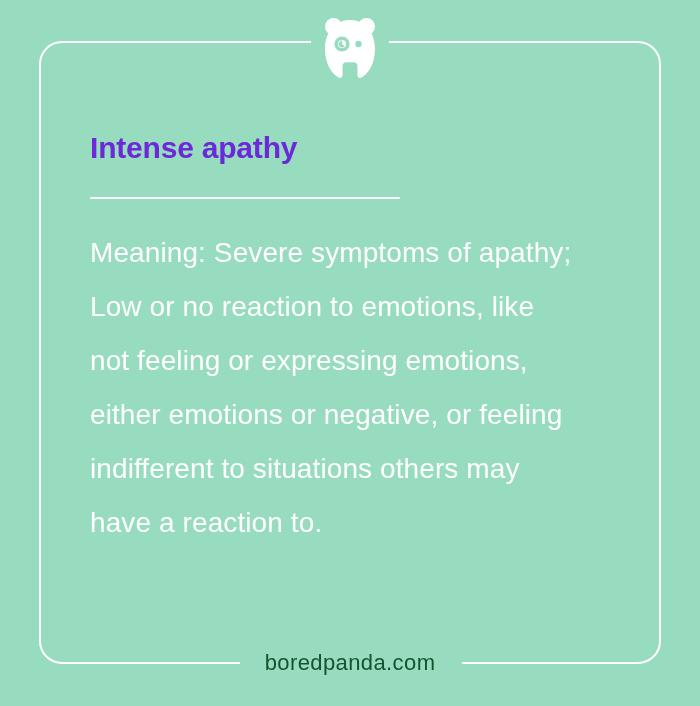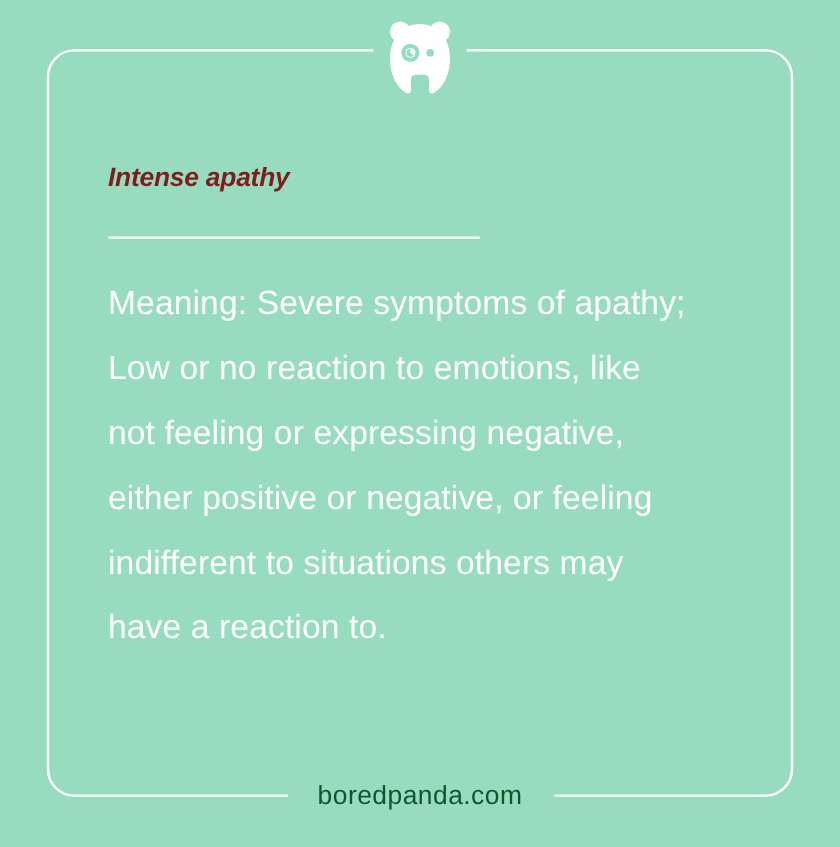--- a/index.html
+++ b/index.html
@@ -47,27 +47,26 @@
 
   
   .content {
     position: absolute;
     left: 90px;
     top: 128px;
     width: 520px;
   }
 
   .title {
-    font-size: 22px;
+    font-size: 30px;
     font-weight: bold;
-    color: #7f1d1d;
+    color: #6d28d9;
     letter-spacing: -0.2px;
     line-height: 40px;
     white-space: nowrap;
-    font-style: italic;
   }
 
   .divider {
     width: 310px;
     height: 2px;
     background: #ffffff;
     margin-top: 29px;
     border-radius: 1px;
   }
 
@@ -129,20 +128,20 @@
     <path d="M19 24.6 A 3.4 3.4 0 1 0 21.6 30.2 L 19 28 Z" fill="#98dcbf"></path>
 
     <circle cx="35.5" cy="28" r="3.2" fill="#98dcbf"></circle>
   </svg>
 
   <div class="content">
     <div class="title">Intense apathy</div>
 
     <div class="divider"></div>
 
-    <div class="body-text">Meaning: Severe symptoms of apathy; Low or no reaction to emotions, like not feeling or expressing negative, either positive or negative, or feeling indifferent to situations others may have a reaction to.</div>
+    <div class="body-text">Meaning: Severe symptoms of apathy; Low or no reaction to emotions, like not feeling or expressing emotions, either emotions or negative, or feeling indifferent to situations others may have a reaction to.</div>
   </div>
 
   <div class="footer">
     <span>boredpanda.com</span>
   </div>
 
 </div>
 
 </body></html>

